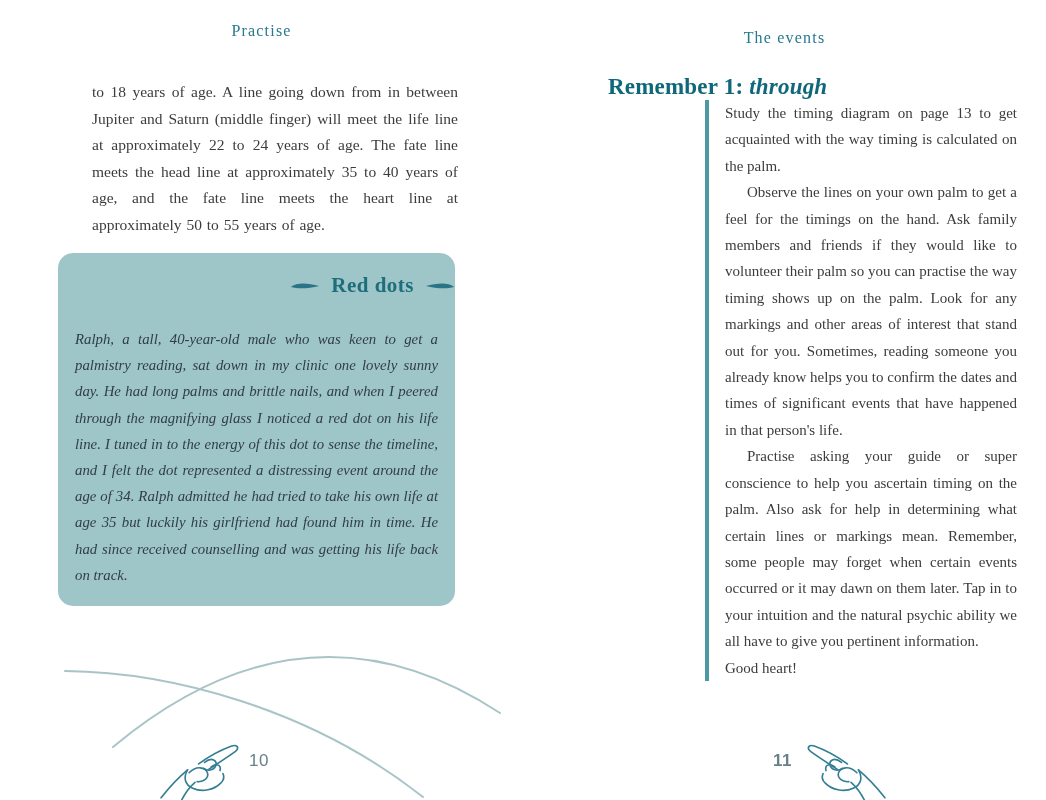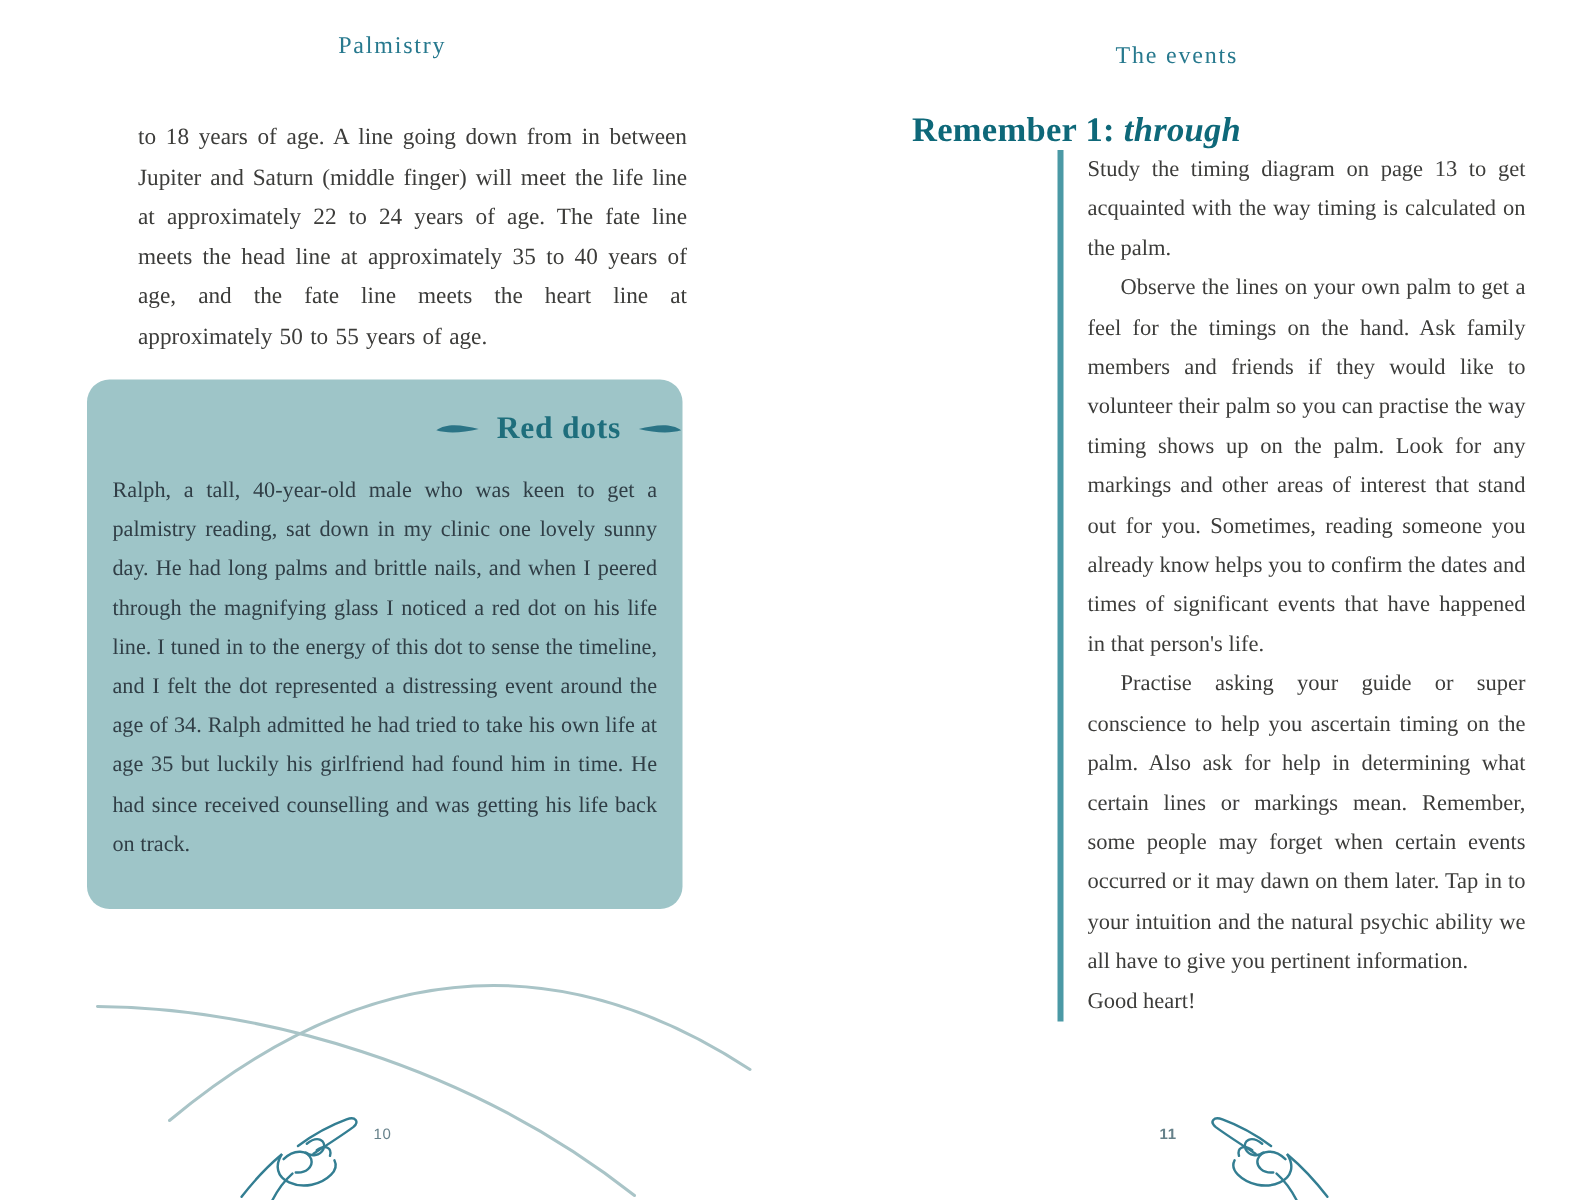--- a/index.html
+++ b/index.html
@@ -31,23 +31,24 @@
   }
   .callout-title-row {
     margin-top:20px; display:flex; align-items:center; justify-content:flex-end; gap:11px;
   }
   .callout-title {
     color:#1e6e7c; font-size:21px; font-weight:600; letter-spacing:0.5px;
   }
   .flourish { display:block; }
   .flourish path { fill:#2b7librar486; }
   .callout-body {
-    margin:16px 17px 0 17px;
+    margin:28px 17px 0 17px;
     font-size:14.8px; line-height:26.2px; color:#303e46;
     text-align:justify;
+    font-style:italic;
   }
 
   
   .exercise-heading {
     position:absolute; left:608px; top:74px;
     color:#0e6879; font-size:23px; font-weight:700; letter-spacing:0.2px;
   }
   .exercise-heading .em { font-style:italic; }
   .right-body {
     position:absolute; left:661px; top:100px; width:312px;
@@ -55,40 +56,40 @@
     font-size:15px; line-height:26.4px; color:#3c3c3a;
     text-align:justify;
     margin-left:44px;
   }
   .right-body p { text-align:justify; }
   .right-body p.indent { text-indent:22px; }
 
   
   .page-number {
     position:absolute; font-family:"Liberation Sans", sans-serif;
-    font-size:10px; color:#66818a; letter-spacing:0.5px;
+    font-size:17px; color:#66818a; letter-spacing:0.5px;
   }
   .page-number.left  { left:249px; top:751px; }
   .page-number.right { left:773px; top:751px;font-weight:bold; }
 
   
   .arcs { position:absolute; left:0; top:616px; }
   .arcs path { fill:none; stroke:#a9c4c7; stroke-width:2; stroke-linecap:round; }
   .hand { position:absolute; width:96px; height:70px; }
   .hand svg { width:100%; height:100%; }
   .hand path { fill:none; stroke:#337e92; stroke-width:2.2; stroke-linecap:round; }
   .hand.left  { left:158px; top:733px; }
   .hand.right { left:792px; top:733px; transform:scaleX(-1); }
 </style>
 </head>
 <body>
 
 <div class="spread">
 
-  <div class="running-head left">Palmistry</div>
+  <div class="running-head left">Practise</div>
 
   <div class="left-body">to 18 years of age. A line going down from in between Jupiter and Saturn (middle finger) will meet the life line at approximately 22 to 24 years of age. The fate line meets the head line at approximately 35 to 40 years of age, and the fate line meets the heart line at approximately 50 to 55 years of age.</div>
 
   <div class="callout">
     <div class="callout-title-row">
       <svg class="flourish" width="30" height="12" viewBox="0 0 34 12">
         <path d="M1 7 C9 1 21 3 33 6 C21 9 9 9.5 1 7 Z" fill="#2b7486"></path>
       </svg>
       <span class="callout-title">Red dots</span>
       <svg class="flourish" width="30" height="12" viewBox="0 0 34 12">

